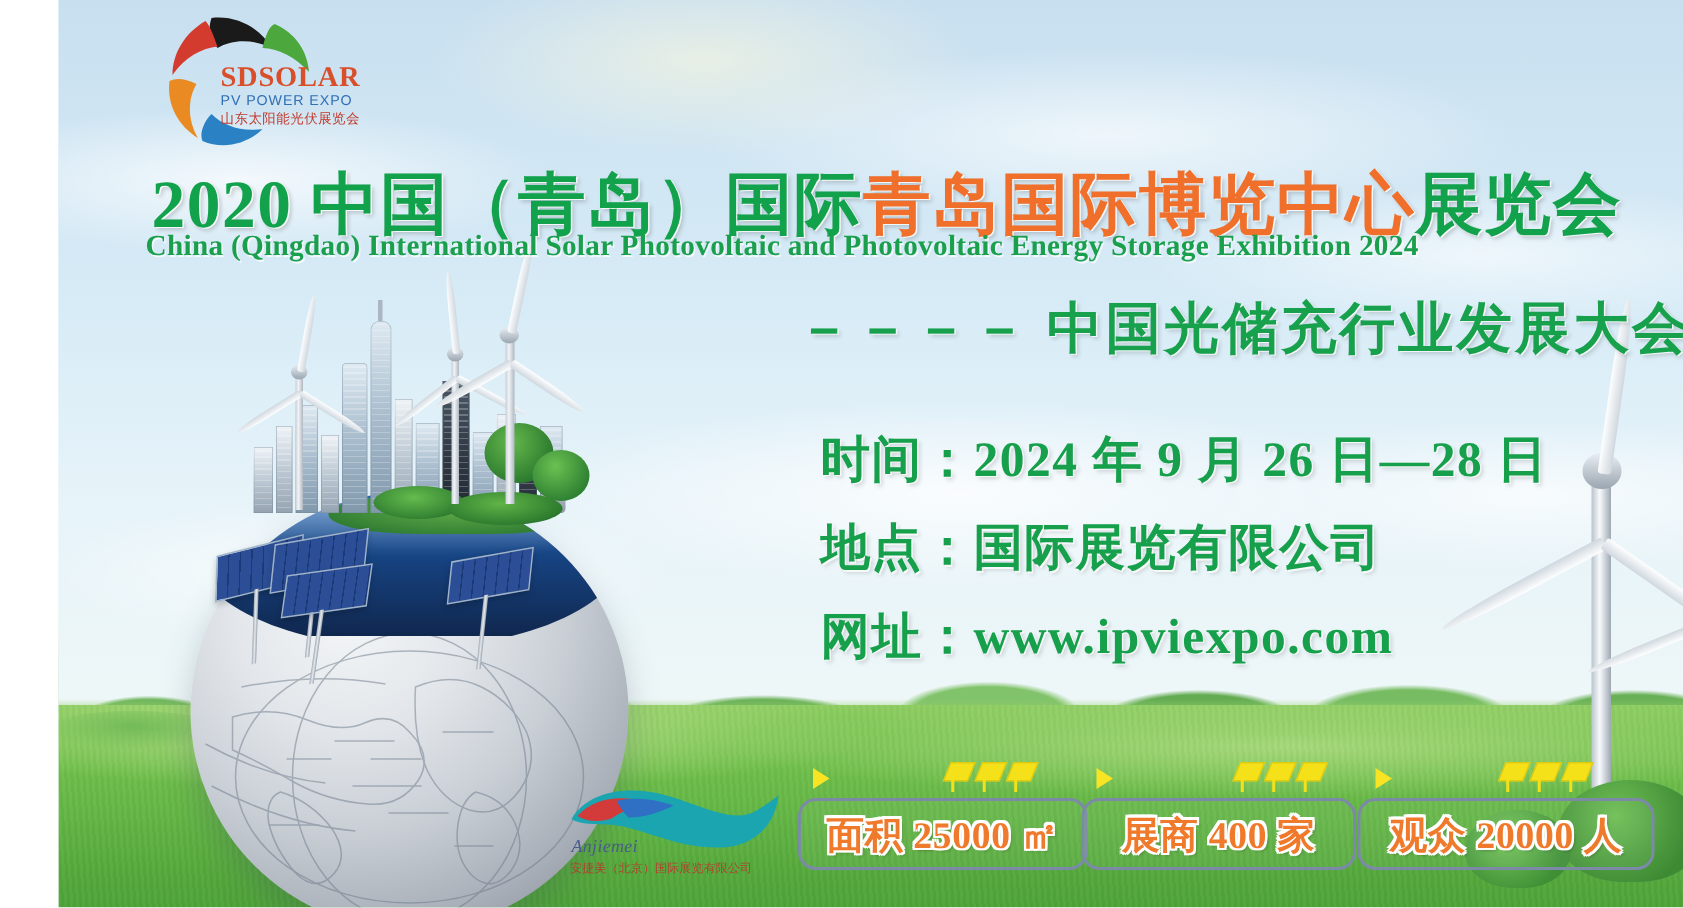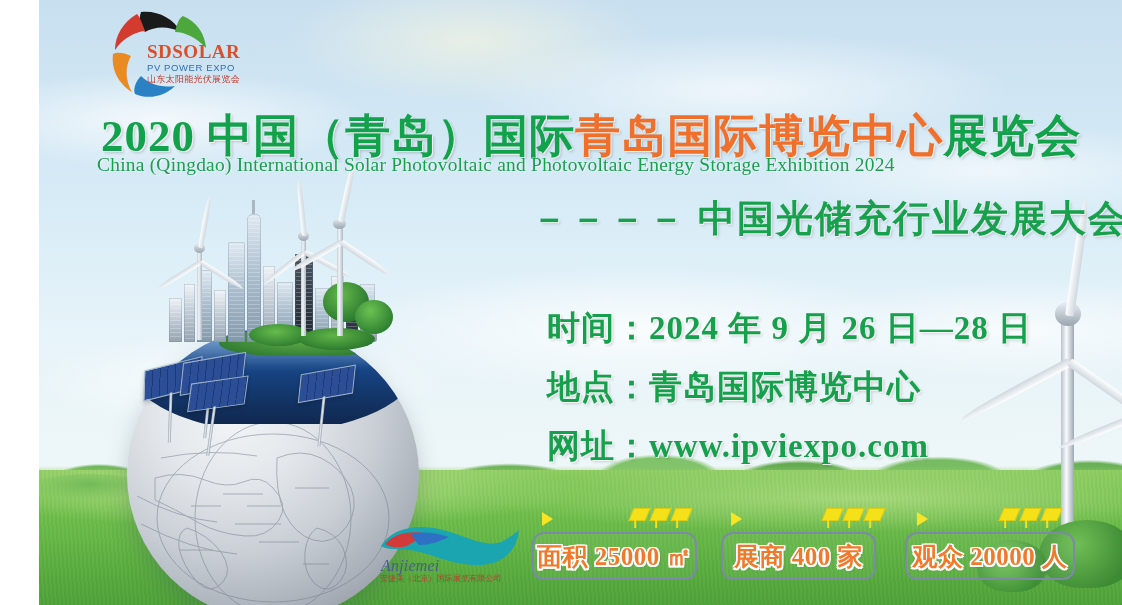--- a/index.html
+++ b/index.html
@@ -52,44 +52,44 @@
   .logo .ltxt{position:absolute;left:48px;top:34px;line-height:1;}
   .logo .l1{font-family:"Liberation Serif",serif;font-weight:bold;font-size:19px;color:#d94f2b;letter-spacing:.5px;}
   .logo .l2{font-family:"Liberation Sans",sans-serif;font-size:9.5px;color:#2f6fb5;letter-spacing:.6px;margin-top:2px;}
   .logo .l3{font-family:"Liberation Sans",sans-serif;font-size:9px;color:#c0392b;letter-spacing:.3px;margin-top:2px;}
   
   .title-main{position:absolute;left:62px;top:106px;font-size:45px;font-weight:bold;
      font-family:"Liberation Serif",serif;letter-spacing:1px;white-space:nowrap;
      text-shadow:1px 1px 0 rgba(255,255,255,.85), 2px 2px 3px rgba(0,0,0,.18);}
   .g{color:#12a24c;}
   .o{color:#ef6f2b;}
-  .title-en{position:absolute;left:58px;top:154px;font-size:19.5px;font-weight:normal;
+  .title-en{position:absolute;left:58px;top:154px;font-size:19.5px;font-weight:bold;
      font-family:"Liberation Serif",serif;color:#1a9f4d;letter-spacing:.2px;white-space:nowrap;
      text-shadow:1px 1px 0 rgba(255,255,255,.7);}
   .title-sub{position:absolute;right:34px;top:194px;font-size:37px;font-weight:bold;
      font-family:"Liberation Serif",serif;color:#17a14c;letter-spacing:2px;white-space:nowrap;
      text-shadow:1px 1px 0 rgba(255,255,255,.8), 2px 2px 3px rgba(0,0,0,.16);text-align:center;}
   
-  .info{position:absolute;left:508px;top:306px;}
+  .info{position:absolute;left:508px;top:284px;}
   .info .row{font-size:33px;font-weight:bold;font-family:"Liberation Serif",serif;color:#16a04c;
      white-space:nowrap;margin-bottom:14px;letter-spacing:1px;
      text-shadow:1px 1px 0 rgba(255,255,255,.8), 2px 2px 3px rgba(0,0,0,.15);}
   
   .phone{position:absolute;left:26px;top:524px;font-size:43px;font-weight:bold;
      font-family:"Liberation Serif",serif;color:#ec5a21;letter-spacing:1px;white-space:nowrap;
      text-shadow:1px 1px 2px rgba(0,0,0,.25);}
   
   .aj{position:absolute;left:338px;top:524px;width:146px;height:62px;}
   .aj .ajname{position:absolute;left:4px;top:33px;font-family:"Liberation Serif",serif;
-     font-style:italic;font-size:16px;color:#4a5b8c;letter-spacing:.2px;}
+     font-style:italic;font-size:12px;color:#4a5b8c;letter-spacing:.2px;}
   .aj .ajcn{position:absolute;left:3px;top:49px;font-family:"Liberation Sans",sans-serif;
      font-size:8px;color:#b2402f;letter-spacing:.1px;white-space:nowrap;}
   
   .badge{position:absolute;height:44px;border:2px solid #7c8aa8;border-radius:12px;
-     display:flex;align-items:center;justify-content:center;padding:0 4px;background:rgba(255,255,255,.05);}
+     display:flex;align-items:center;justify-content:center;padding:0 18px;background:rgba(255,255,255,.05);}
   .badge .btxt{font-family:"Liberation Serif",serif;font-weight:bold;font-size:25px;color:#f07a2c;
      white-space:nowrap;letter-spacing:.5px;
      text-shadow:-1.5px -1.5px 0 #fff,1.5px -1.5px 0 #fff,-1.5px 1.5px 0 #fff,1.5px 1.5px 0 #fff,
                   0 -1.5px 0 #fff,0 1.5px 0 #fff,-1.5px 0 0 #fff,1.5px 0 0 #fff, 2px 2px 2px rgba(0,0,0,.2);}
   
   .panels{position:absolute;display:flex;gap:4px;}
   .pnl{width:17px;height:13px;background:#f5e11a;transform:skewX(-22deg);position:relative;
        box-shadow:0 0 0 1px rgba(190,170,0,.4) inset;}
   .pnl:after{content:"";position:absolute;left:7px;top:12px;width:2px;height:8px;background:#f5e11a;transform:skewX(22deg);}
   .tri{position:absolute;width:0;height:0;border-left:11px solid #f8e423;
@@ -266,21 +266,21 @@
   </div>
 
   <div class="title-main">
     <span class="g">2020 中国（青岛）国际</span><span class="o">青岛国际博览中心</span><span class="g">展览会</span>
   </div>
   <div class="title-en">China (Qingdao) International Solar Photovoltaic and Photovoltaic Energy Storage Exhibition 2024</div>
   <div class="title-sub">－－－－ 中国光储充行业发展大会</div>
 
   <div class="info">
     <div class="row">时间：2024 年 9 月 26 日—28 日</div>
-    <div class="row">地点：青岛国际博览中心</div>
+    <div class="row">地点：国际展览有限公司</div>
     <div class="row">网址：www.ipviexpo.com</div>
   </div>
 
 
   <div class="aj">
     <svg width="146" height="44" viewBox="0 0 146 44">
       <path d="M4,22 C16,2 44,0 66,6 C92,13 112,26 128,16 C136,11 140,8 142,6 C140,26 126,40 104,41 C74,42 52,28 32,26 C20,25 10,26 4,22 Z" fill="#1aa5b0"></path>
       <path d="M8,20 C18,8 36,6 52,10 C44,14 36,18 30,22 C22,24 14,24 8,20 Z" fill="#d33a3a"></path>
       <path d="M34,10 C46,7 60,9 72,13 C62,18 52,21 42,21 C38,17 36,13 34,10 Z" fill="#2f6fc4"></path>
     </svg>

